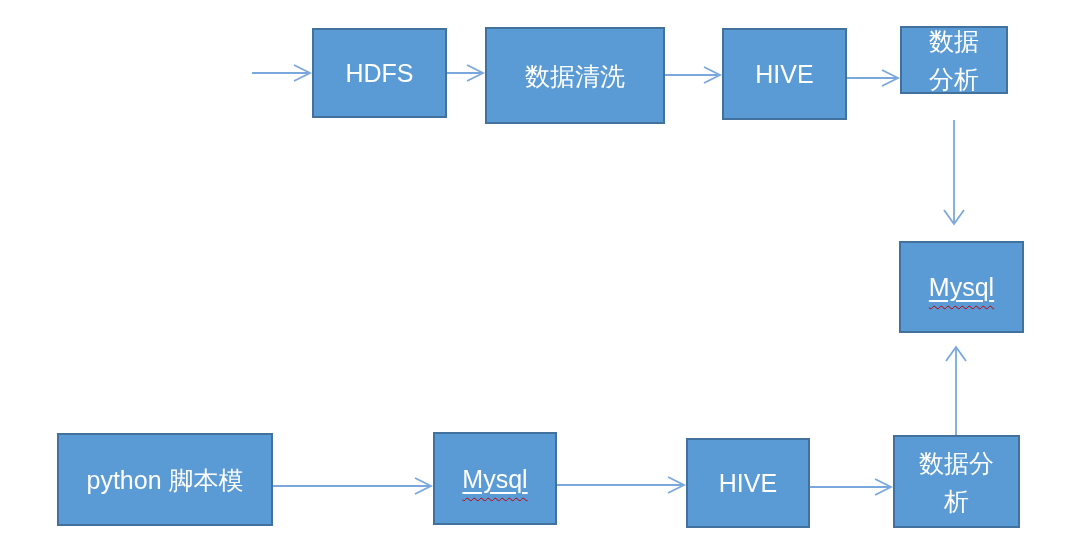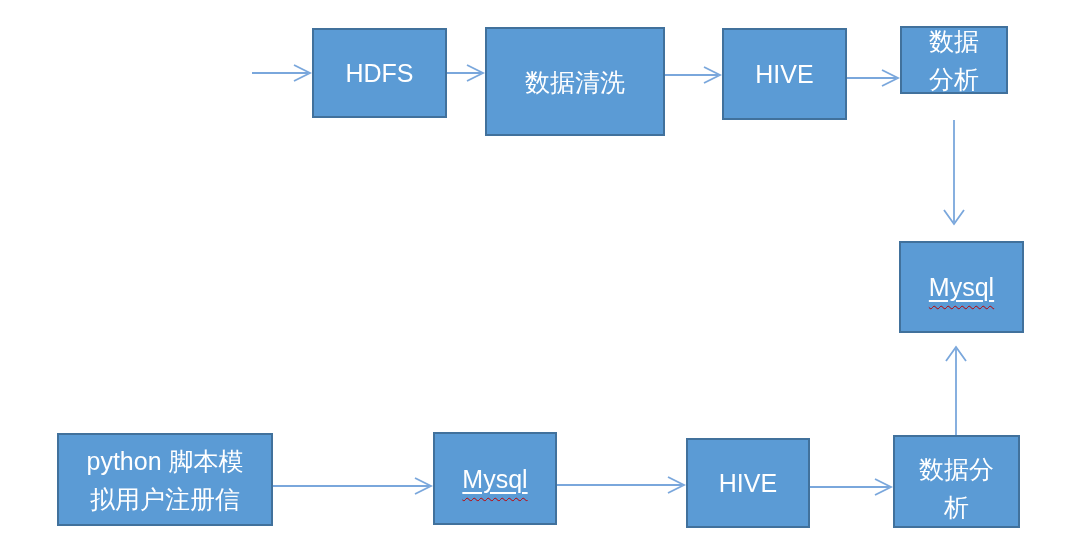--- a/index.html
+++ b/index.html
@@ -93,48 +93,47 @@
       <line x1="956" y1="435" x2="956" y2="349"></line>
       <polyline points="946,361 956,347 966,361"></polyline>
     </g>
   </svg>
 
 
   <div class="node" style="left:312px; top:28px; width:135px; height:90px;">
     <span>HDFS</span>
   </div>
 
-  <div class="node" style="left:485px; top:27px; width:180px; height:109px;">
+  <div class="node" style="left:485px; top:27px; width:180px; height:97px;">
     <span>数据清洗</span>
   </div>
 
   <div class="node" style="left:722px; top:28px; width:125px; height:92px;">
     <span>HIVE</span>
   </div>
 
   <div class="node" style="left:900px; top:26px; width:108px; height:68px;">
     <span>数据</span>
     <span>分析</span>
   </div>
 
   <div class="node" style="left:899px; top:241px; width:125px; height:92px;">
     <span class="underlined"><span class="misspell">Mysql</span></span>
   </div>
 
   <div class="node" style="left:57px; top:433px; width:216px; height:93px;">
     <span>python 脚本模</span>
-    <span>拟用户注册信</span>
   </div>
 
   <div class="node" style="left:433px; top:432px; width:124px; height:93px;">
     <span class="underlined"><span class="misspell">Mysql</span></span>
   </div>
 
   <div class="node" style="left:686px; top:438px; width:124px; height:90px;">
     <span>HIVE</span>
   </div>
 
-  <div class="node" style="left:893px; top:435px; width:127px; height:93px;justify-content:flex-end;">
+  <div class="node" style="left:893px; top:435px; width:127px; height:93px;">
     <span>数据分</span>
     <span>析</span>
   </div>
 
 </div>
 
 </body></html>

